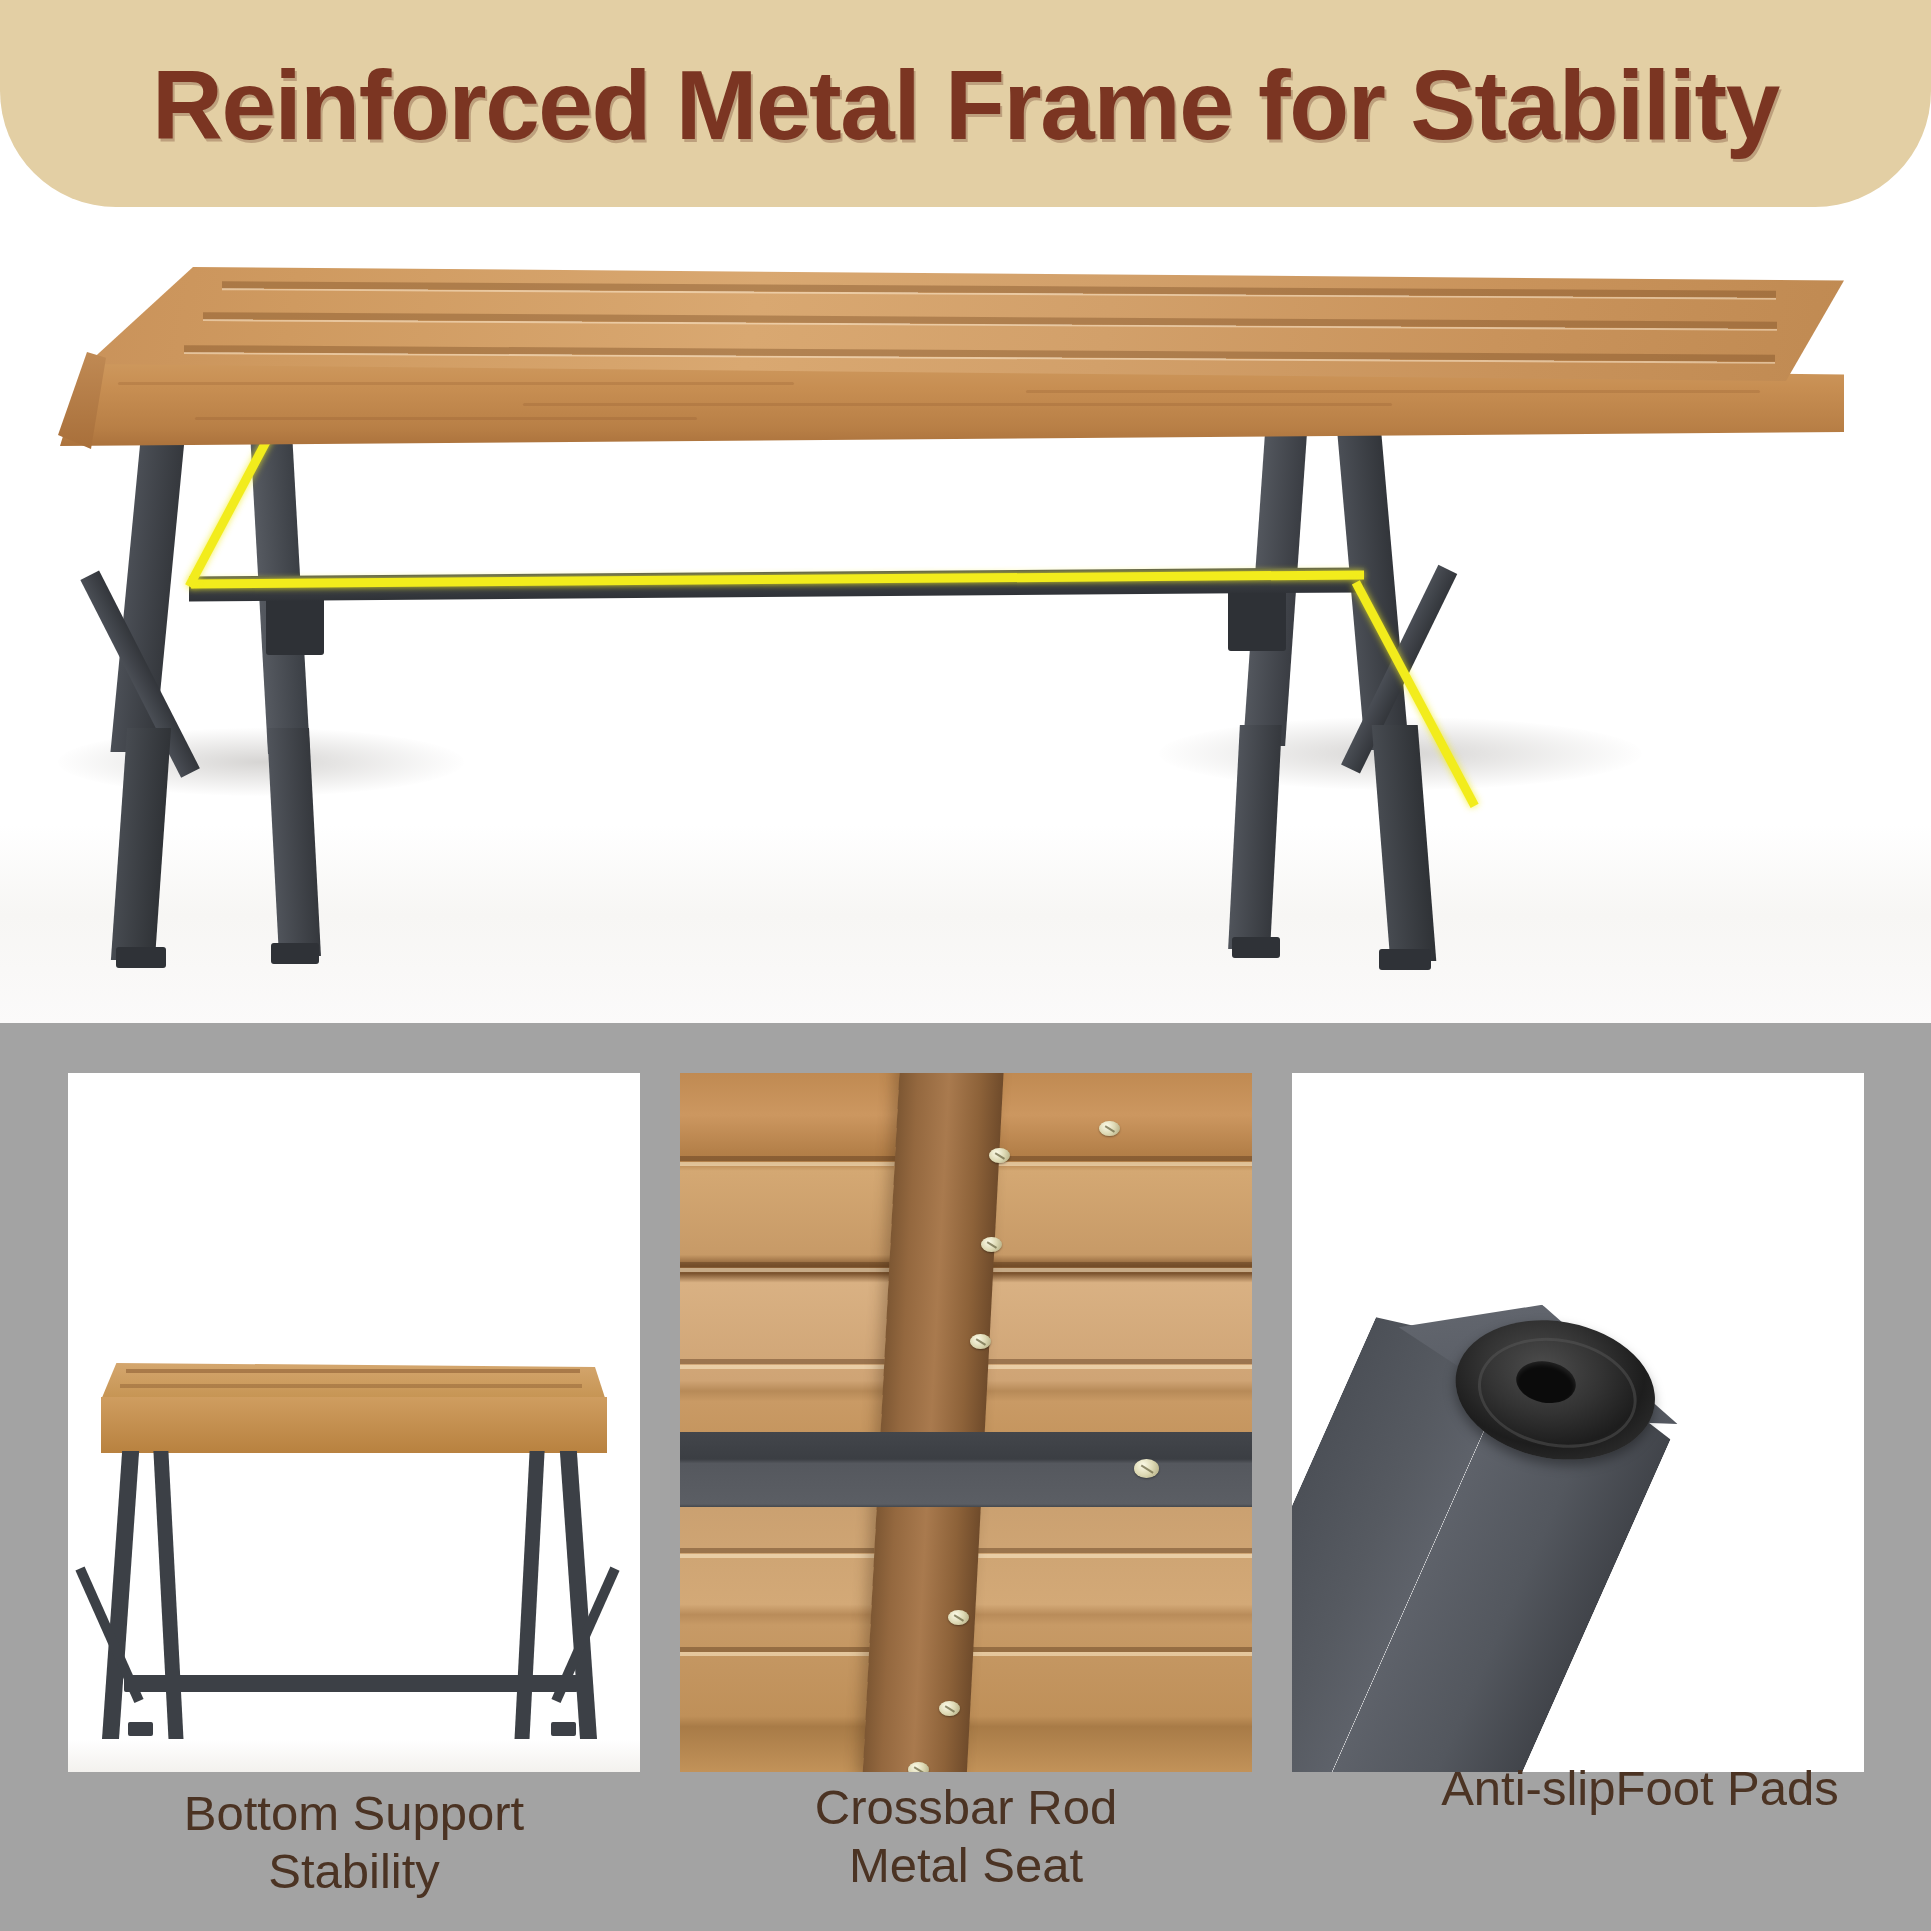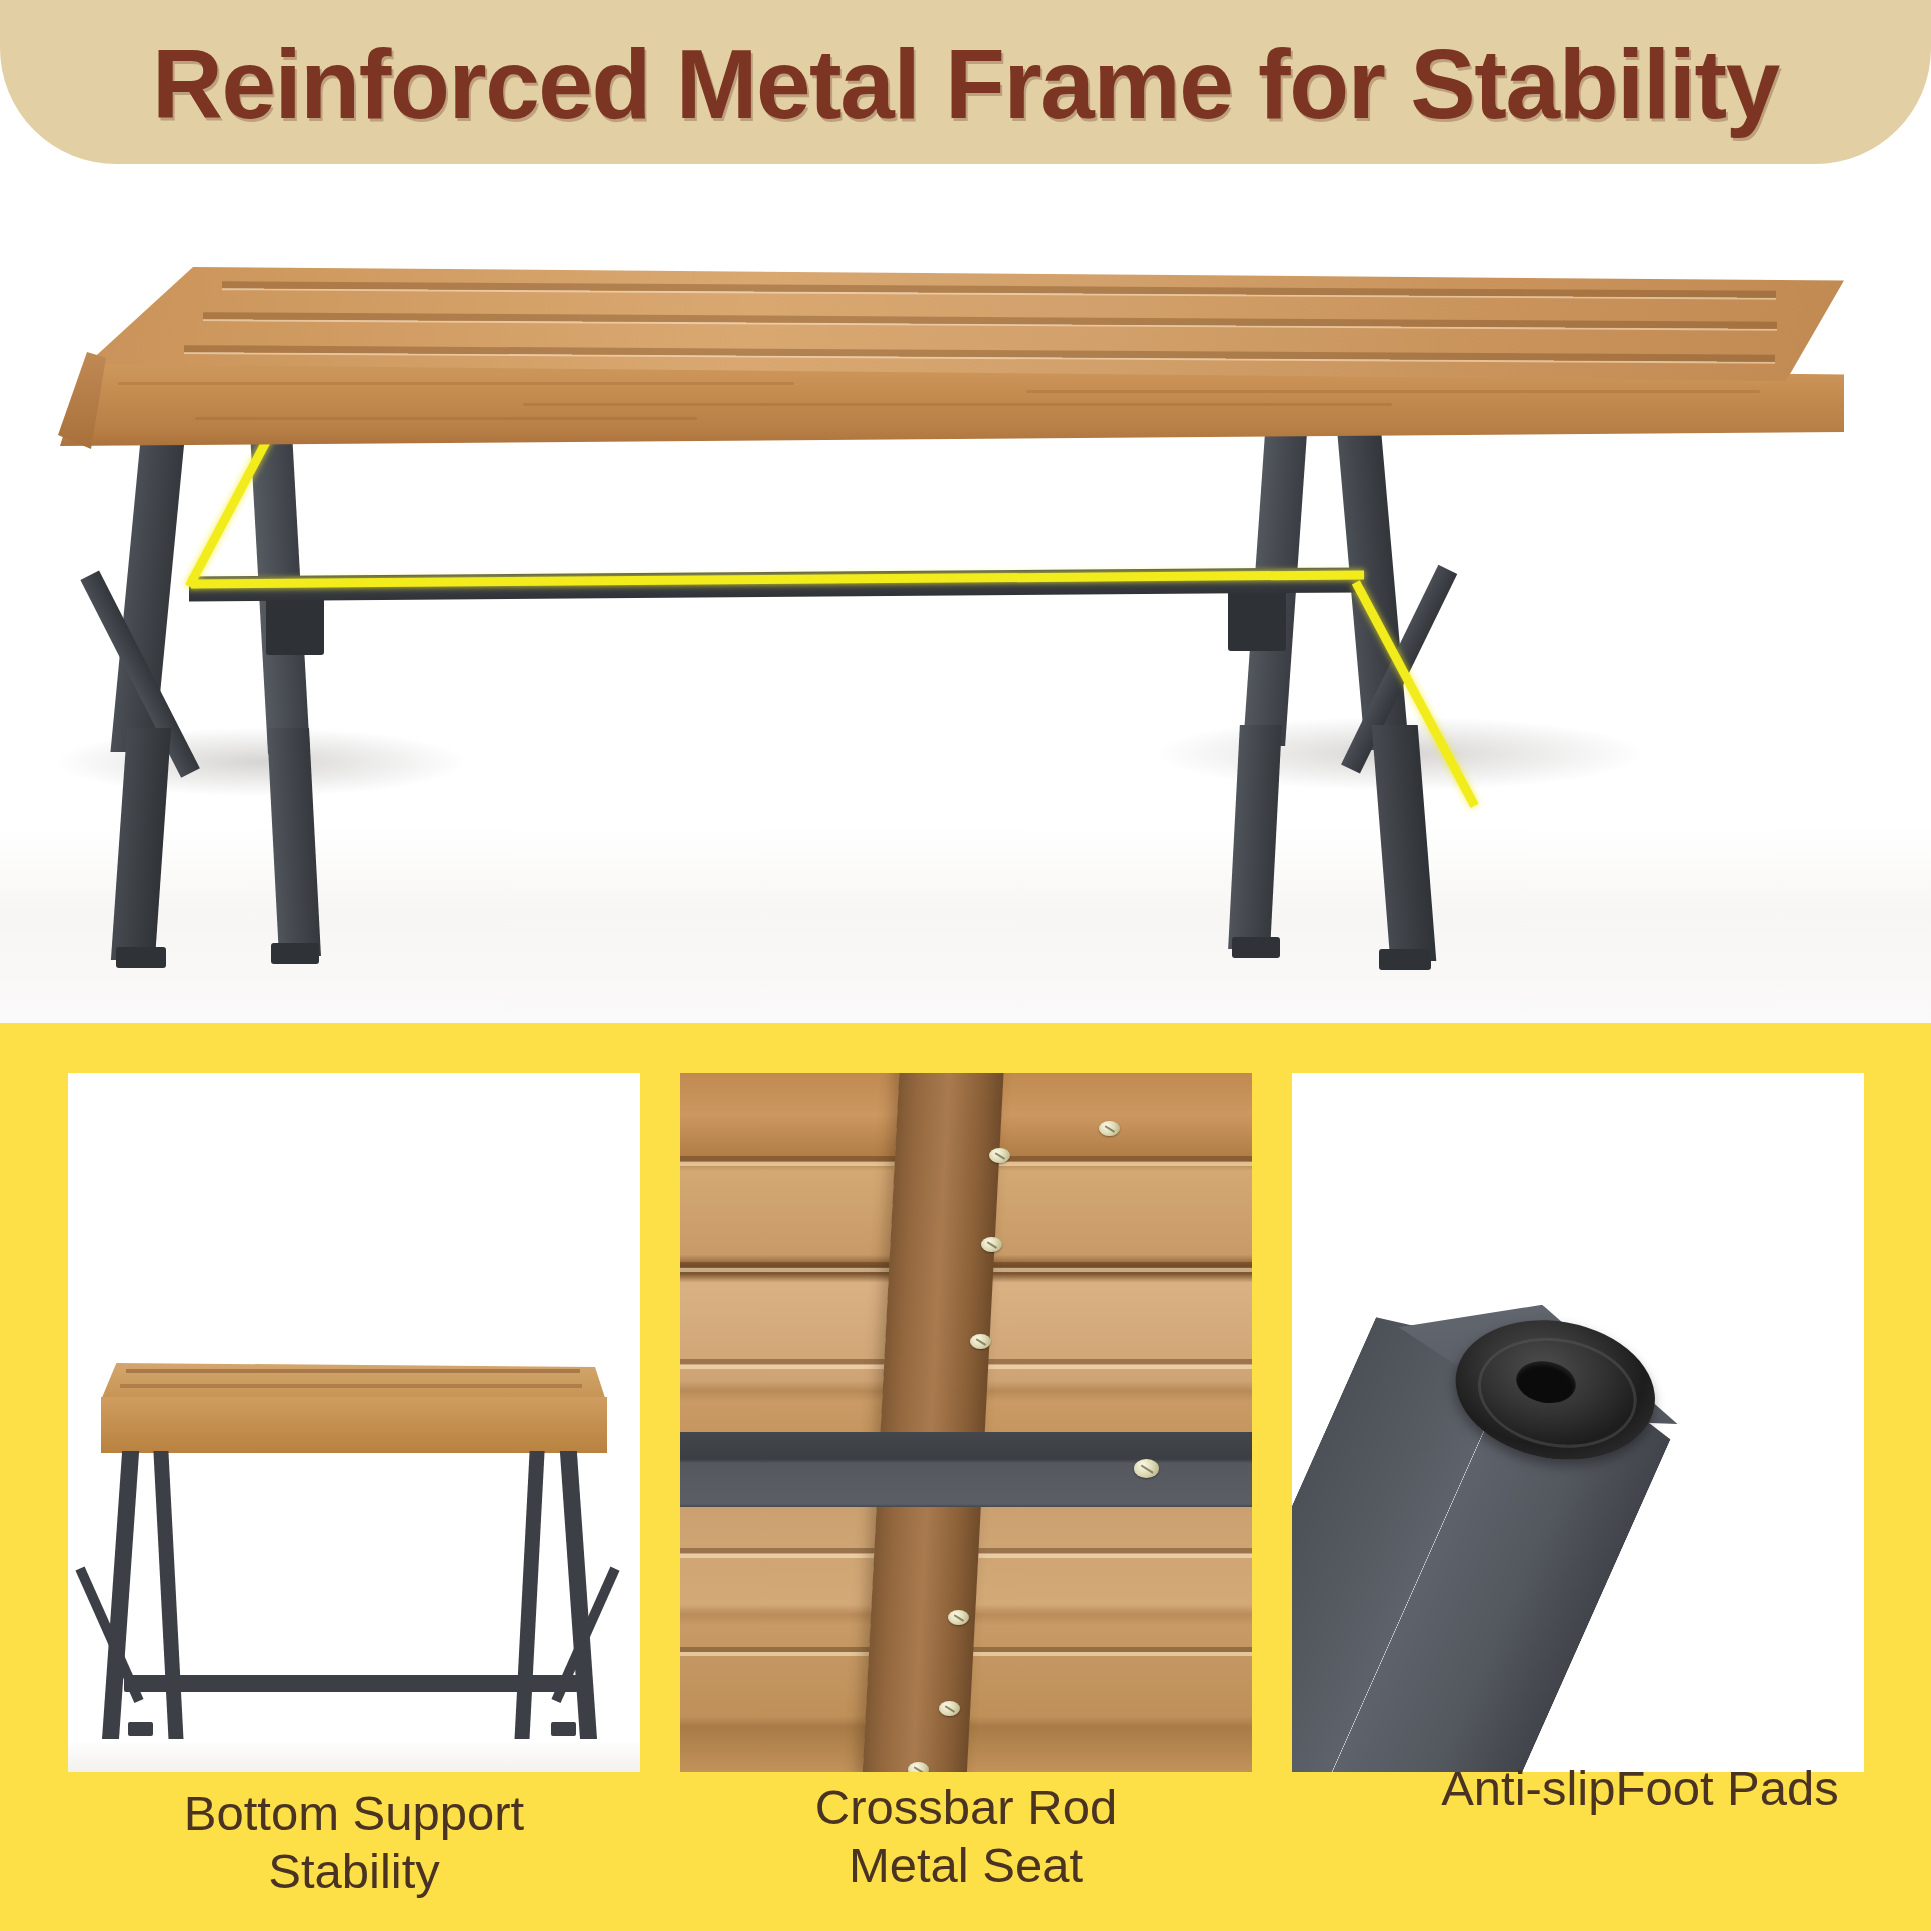--- a/index.html
+++ b/index.html
@@ -5,21 +5,21 @@
   html,body{margin:0;padding:0;}
   body{
     width:1931px;height:1931px;
     background:#ffffff;
     font-family:"Liberation Sans", sans-serif;
     overflow:hidden;
     position:relative;
   }
   
   #header-banner{
-    position:absolute;left:0;top:0;width:1931px;height:164px;
+    position:absolute;left:0;top:0;width:1931px;height:207px;
     background:#e3cfa4;
     border-bottom-left-radius:116px;border-bottom-right-radius:116px;
     display:flex;align-items:center;justify-content:center;
     box-sizing:border-box;
   }
   #page-title{
     font-size:98px;font-weight:bold;letter-spacing:-1.4px;
     color:#7b3522;
     text-shadow:1.9px 2.9px 0 rgba(90,40,25,.28);
     white-space:nowrap;line-height:1;
@@ -75,21 +75,21 @@
     position:absolute;height:8.7px;background:#f2ec1c;
     box-shadow:0 0 7.7px rgba(242,236,28,.8);transform-origin:left center;
   }
   .shadow-blob{
     position:absolute;background:radial-gradient(ellipse at center,rgba(120,115,110,.30) 0%,rgba(150,145,140,0) 72%);
     border-radius:50%;
   }
   
   #detail-strip{
     position:absolute;left:0;top:1023px;width:1931px;height:908px;
-    background:#fde047;
+    background:#a3a3a3;
   }
   .detail-panel{
     position:absolute;top:50px;width:572px;height:699px;
     background:#ffffff;overflow:hidden;
   }
   #panel-1{left:68px;}
   #panel-2{left:680px;}
   #panel-3{left:1292px;}
   .caption{
     position:absolute;top:761px;width:572px;

